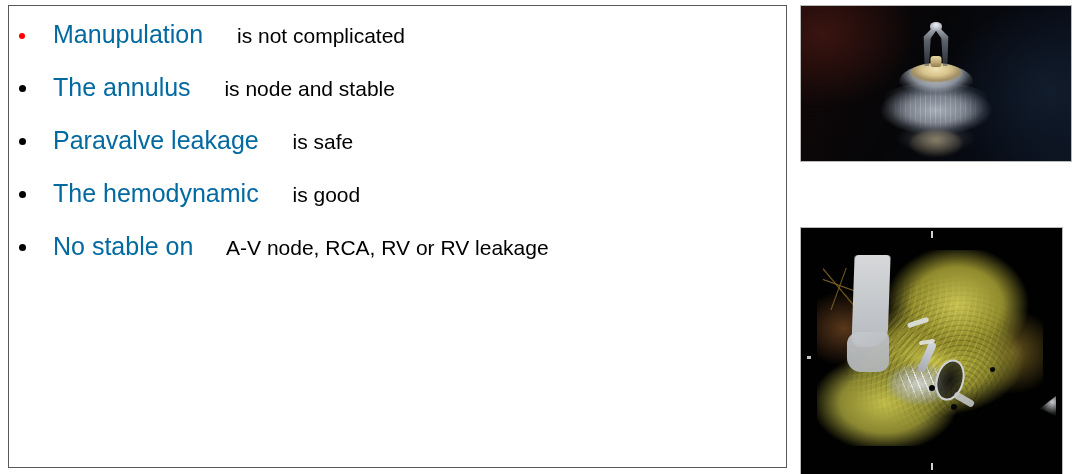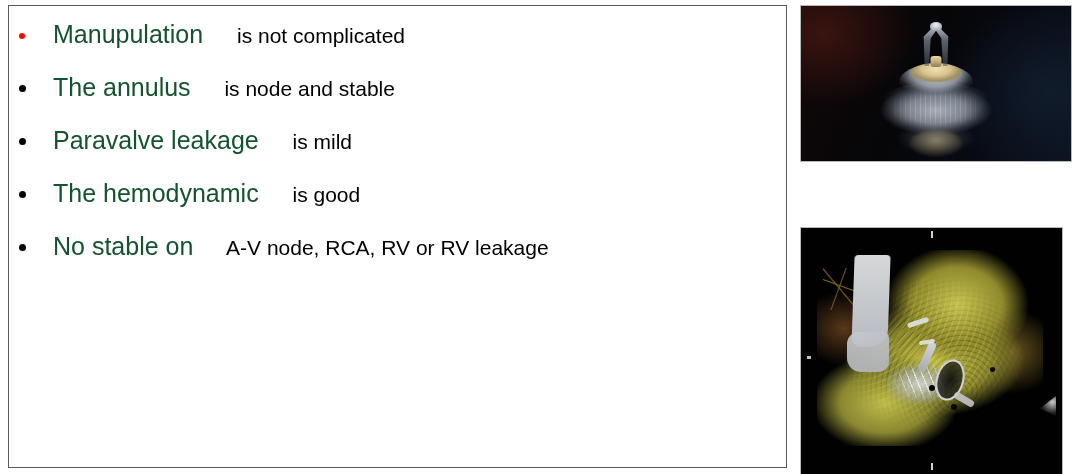--- a/index.html
+++ b/index.html
@@ -67,21 +67,21 @@
   .dot-lg-red  { width: 9px;  height: 9px;  background: #FF0000; }
 
   .bullet-text {
     flex: 1 1 auto;
     font-size: 23px;
     line-height: 28px;
     white-space: nowrap;
     letter-spacing: 0px;
   }
   .hl {
-    color: #14532d;
+    color: #0369a1;
     font-size: 25px;
   }
   .rest {
     color: #000000;
     font-size: 21px;
     margin-left: 28px;
   }
 
   
   #img-device {
@@ -414,21 +414,21 @@
         <span class="bullet-marker">
           <span class="bullet-dot dot-black"></span>
         </span>
         <span class="bullet-text"><span class="hl">The annulus</span><span class="rest"> is node and stable</span></span>
       </div>
 
       <div class="bullet-row">
         <span class="bullet-marker">
           <span class="bullet-dot dot-black"></span>
         </span>
-        <span class="bullet-text"><span class="hl">Paravalve leakage</span><span class="rest"> is  mild</span></span>
+        <span class="bullet-text"><span class="hl">Paravalve leakage</span><span class="rest"> is  safe</span></span>
       </div>
 
       <div class="bullet-row">
         <span class="bullet-marker">
           <span class="bullet-dot dot-black"></span>
         </span>
         <span class="bullet-text"><span class="hl">The hemodynamic</span><span class="rest">  is good</span></span>
       </div>
 
       <div class="bullet-row">

